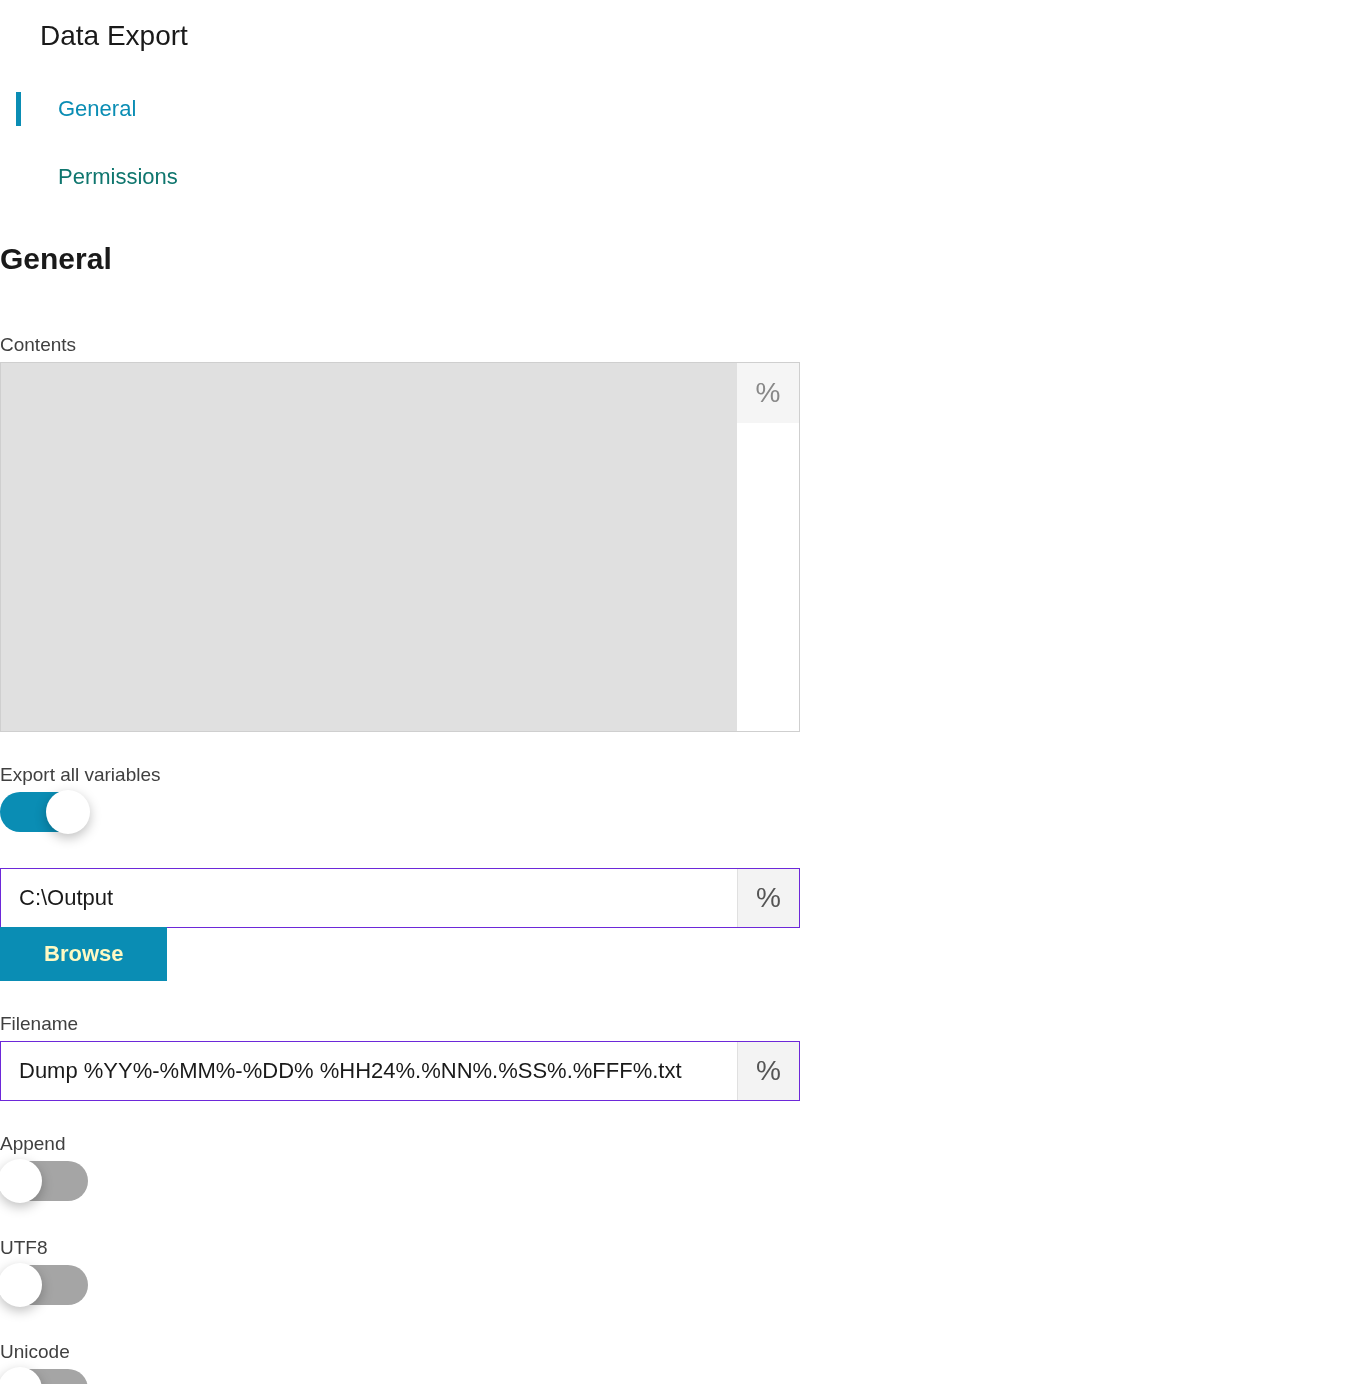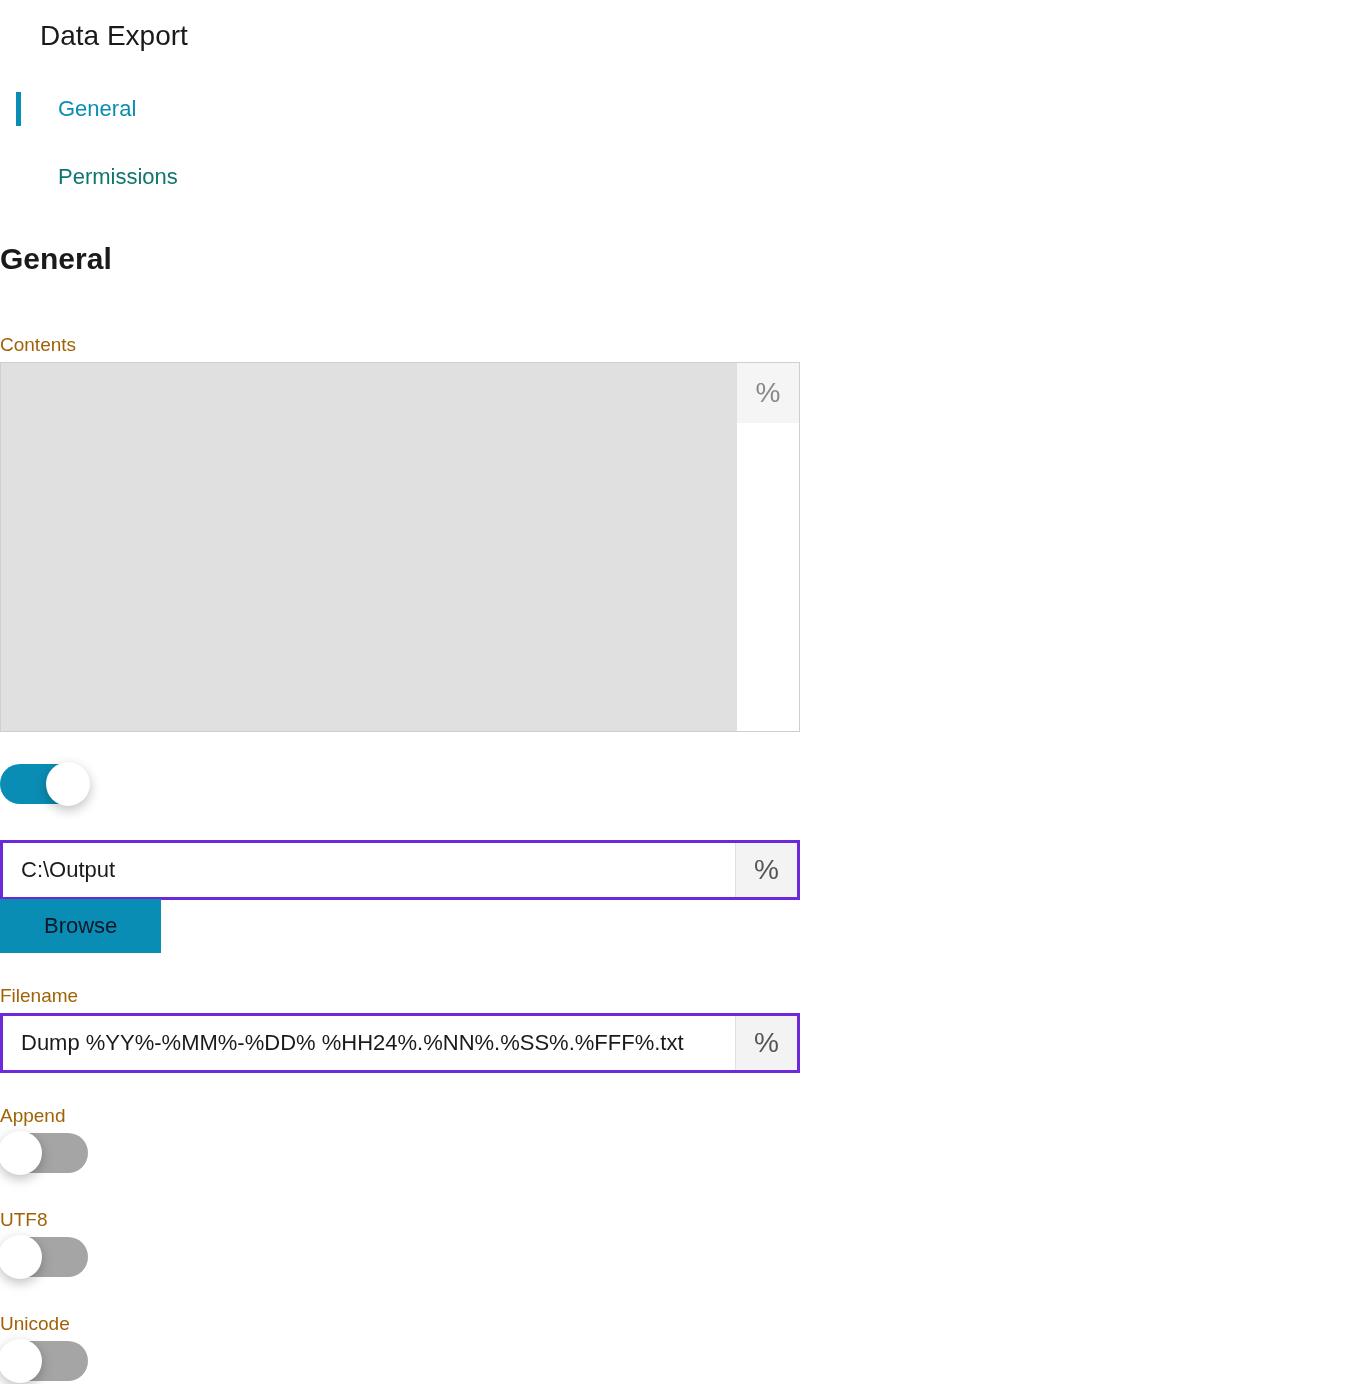--- a/index.html
+++ b/index.html
@@ -56,21 +56,21 @@
       font-size: 30px;
       font-weight: 700;
       margin-bottom: 58px;
     }
     .form-group {
       margin-bottom: 32px;
     }
     .form-label {
       display: block;
       font-size: 19px;
-      color: #a16207;
+      color: #404040;
       margin-bottom: 6px;
     }
     .contents-wrap {
       display: flex;
       border: 1px solid #cfcfcf;
       height: 370px;
       width: 800px;
     }
     .contents-box {
       flex: 1;
@@ -94,21 +94,21 @@
       align-items: center;
       justify-content: center;
       font-size: 28px;
       color: #888;
       cursor: pointer;
       background: #f5f5f5;
       user-select: none;
     }
     .input-row {
       display: flex;
-      border: 3px solid #6d28d9;
+      border: 1px solid #6d28d9;
       width: 800px;
       height: 60px;
     }
     .text-input {
       flex: 1;
       border: none;
       padding: 0 18px;
       font-size: 22px;
       font-family: inherit;
       outline: none;
@@ -122,31 +122,32 @@
       display: flex;
       align-items: center;
       justify-content: center;
       font-size: 28px;
       color: #555;
       cursor: pointer;
       user-select: none;
     }
     .browse-btn {
       background: #0a8db4;
-      color: #0f172a;
+      color: #fef9c3;
       border: none;
       padding: 0 44px;
       height: 54px;
       font-size: 22px;
       cursor: pointer;
       font-family: inherit;
       display: inline-flex;
       align-items: center;
       justify-content: center;
       margin-top: -1px;
+      font-weight: bold;
     }
     .toggle {
       position: relative;
       width: 88px;
       height: 40px;
       border-radius: 20px;
       cursor: pointer;
       display: inline-block;
     }
     .toggle.off {
@@ -193,20 +194,21 @@
       <label class="form-label">Contents</label>
       <div class="contents-wrap">
         <textarea class="contents-box" style=""></textarea>
         <div class="pct-sidebar">
           <div class="pct-btn-top">%</div>
         </div>
       </div>
     </div>
 
     <div class="form-group">
+      <label class="form-label">Export all variables</label>
       <div class="toggle on">
         <div class="knob"></div>
       </div>
     </div>
 
     <div class="form-group">
       <div class="input-row">
         <input class="text-input" type="text" value="C:\Output" style="">
         <div class="pct-btn">%</div>
       </div>

